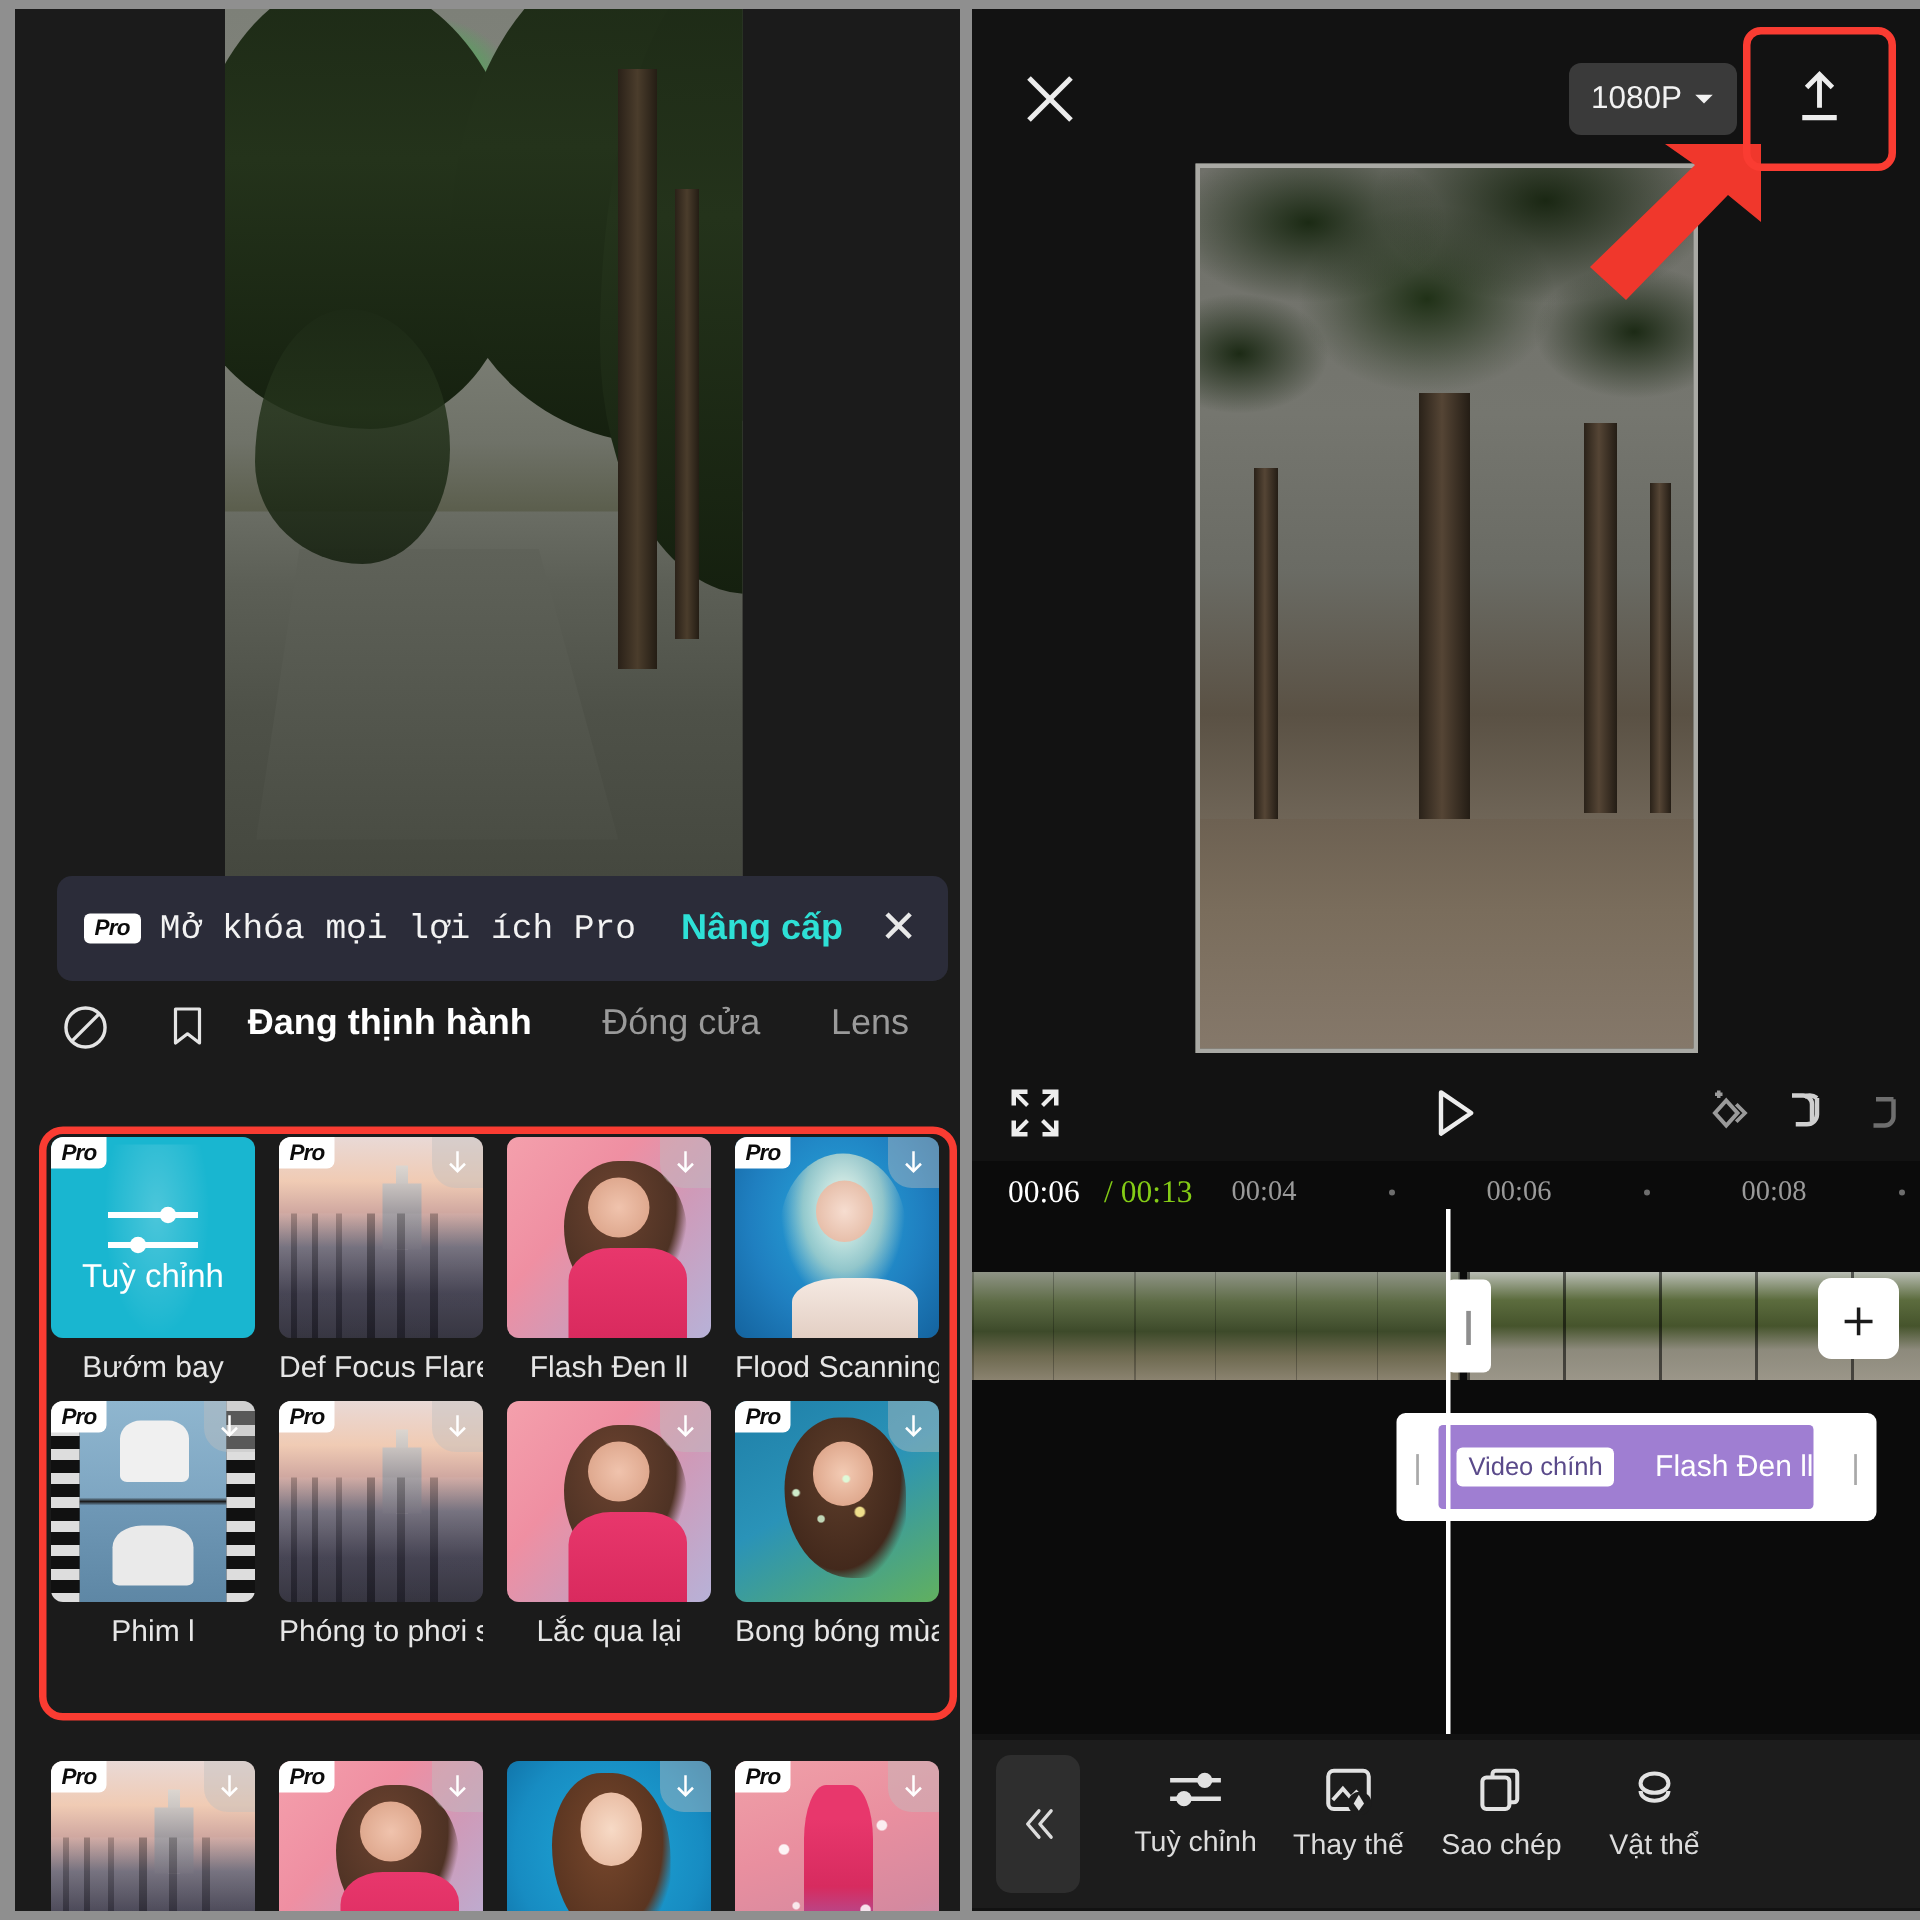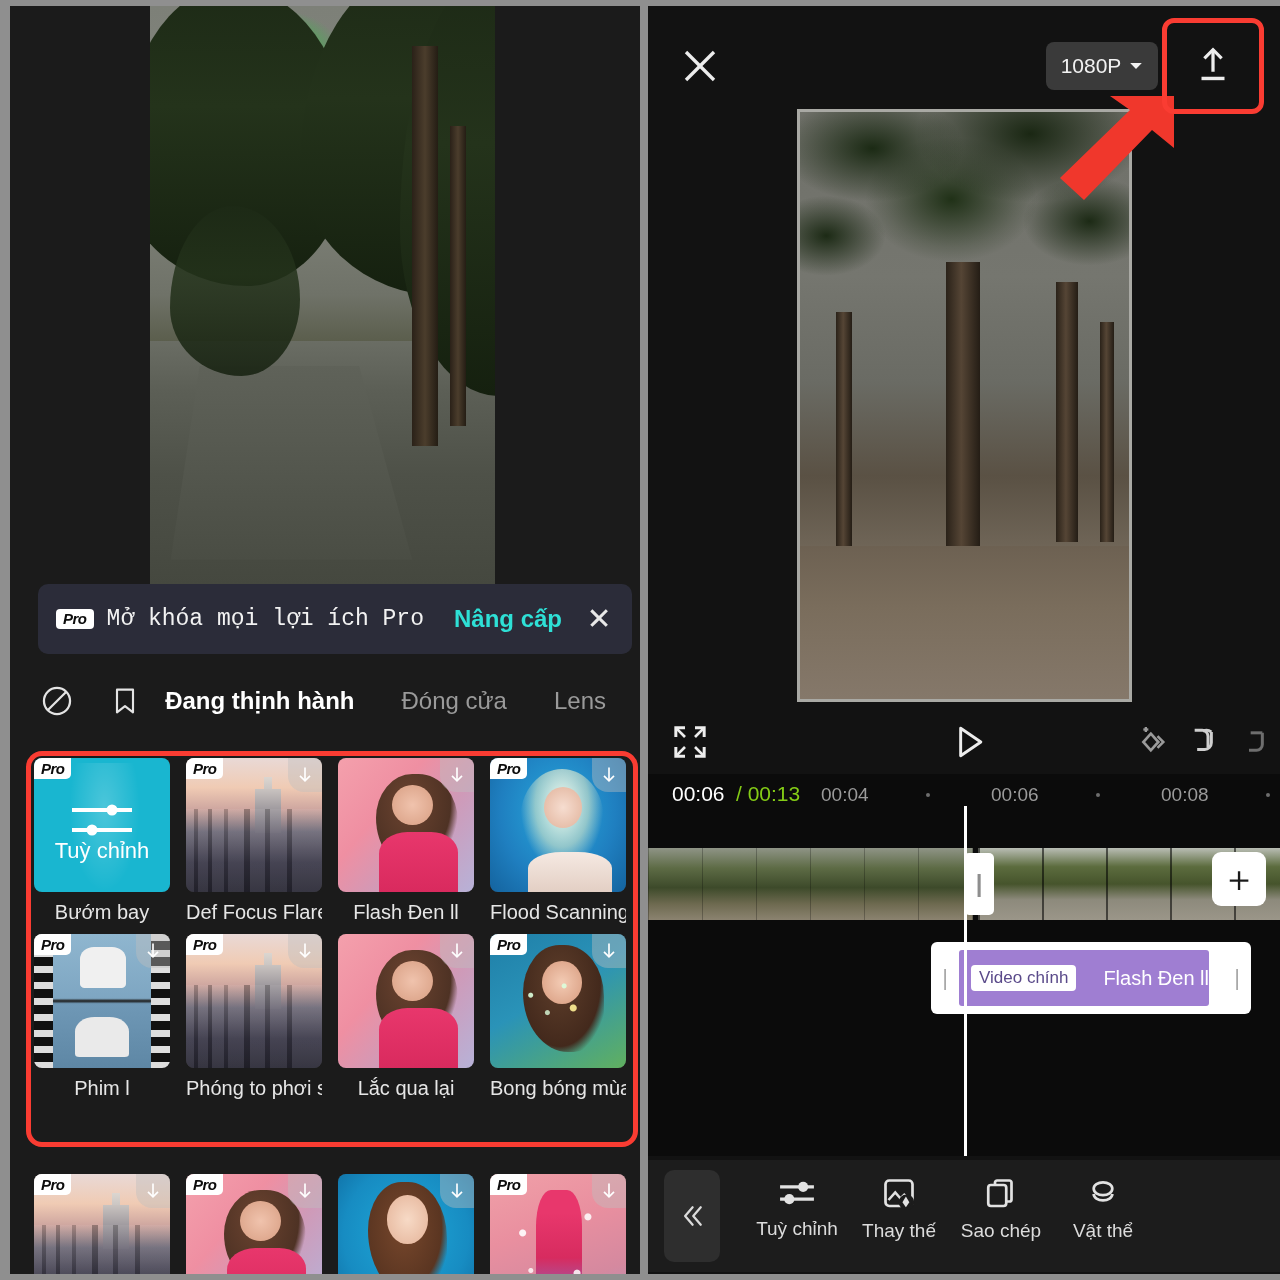--- a/index.html
+++ b/index.html
@@ -69,21 +69,21 @@
     position: absolute; left: 28px; top: 600px;
     width: 594px; height: 48px;
     background: #2a2a2a; border-radius: 10px;
     display: flex; align-items: center; padding: 0 16px;
     opacity: .5;
   }
   .search-ph { color: #808080; font-size: 21px; margin-left: 12px; }
 
   .tabs-row {
     position: absolute; left: 0; top: 662px; width: 630px; height: 66px;
-    display: flex; align-items: center; padding-left: 20px; gap: 13px;
+    display: flex; align-items: flex-start; padding-left: 20px; gap: 13px;
   }
   .tab-icon { width: 62px; display: flex; align-items: center; justify-content: center; }
   .tab-label { font-size: 24px; color: #9a9a9a; margin-right: 34px; white-space: nowrap; }
   .tab-label.active { color: #ffffff; font-weight: bold; }
 
   .effects-grid {
     position: absolute; left: 24px; top: 752px;
     width: 592px;
     display: grid; grid-template-columns: repeat(4,1fr);
     column-gap: 16px; row-gap: 10px;
@@ -247,21 +247,21 @@
   .pv-ground { position:absolute; left:0; bottom:0; width:100%; height:26%;
      background: linear-gradient(180deg,#6d6152 0%, #7a6d5c 40%, #85786a 100%); }
 
   .player-ctrls { position: absolute; left: 0; top: 712px; width: 632px; height: 62px; }
   .pc-expand { position: absolute; left: 22px; top: 10px; }
   .pc-play  { position: absolute; left: 298px; top: 8px; }
   .pc-key   { position: absolute; left: 482px; top: 10px; }
   .pc-undo  { position: absolute; left: 535px; top: 10px; }
   .pc-redo  { position: absolute; left: 586px; top: 10px; }
 
-  .ruler { position: absolute; left: 0; top: 774px; width: 632px; height: 42px; background: #0b0b0b; }
+  .ruler { position: absolute; left: 0; top: 774px; width: 632px; height: 42px; background: #0b0b0b; font-family: Liberation Serif, serif; }
   .rl-cur { position: absolute; left: 24px; top: 8px; color: #ffffff; font-size: 21px; }
   .rl-tot { position: absolute; left: 88px; top: 8px; color: #84cc16; font-size: 21px; }
   .rl-tick { position: absolute; top: 10px; color: #9a9a9a; font-size: 19px; }
   .rl-dot  { position: absolute; top: 19px; width: 4px; height: 4px; border-radius: 50%; background: #6e6e6e; }
 
   .tl-area { position: absolute; left: 0; top: 816px; width: 632px; height: 340px; background: #0b0b0b; }
   .tl-clipA {
     position: absolute; left: 0; top: 32px; width: 325px; height: 72px;
     overflow: hidden;
     background:

